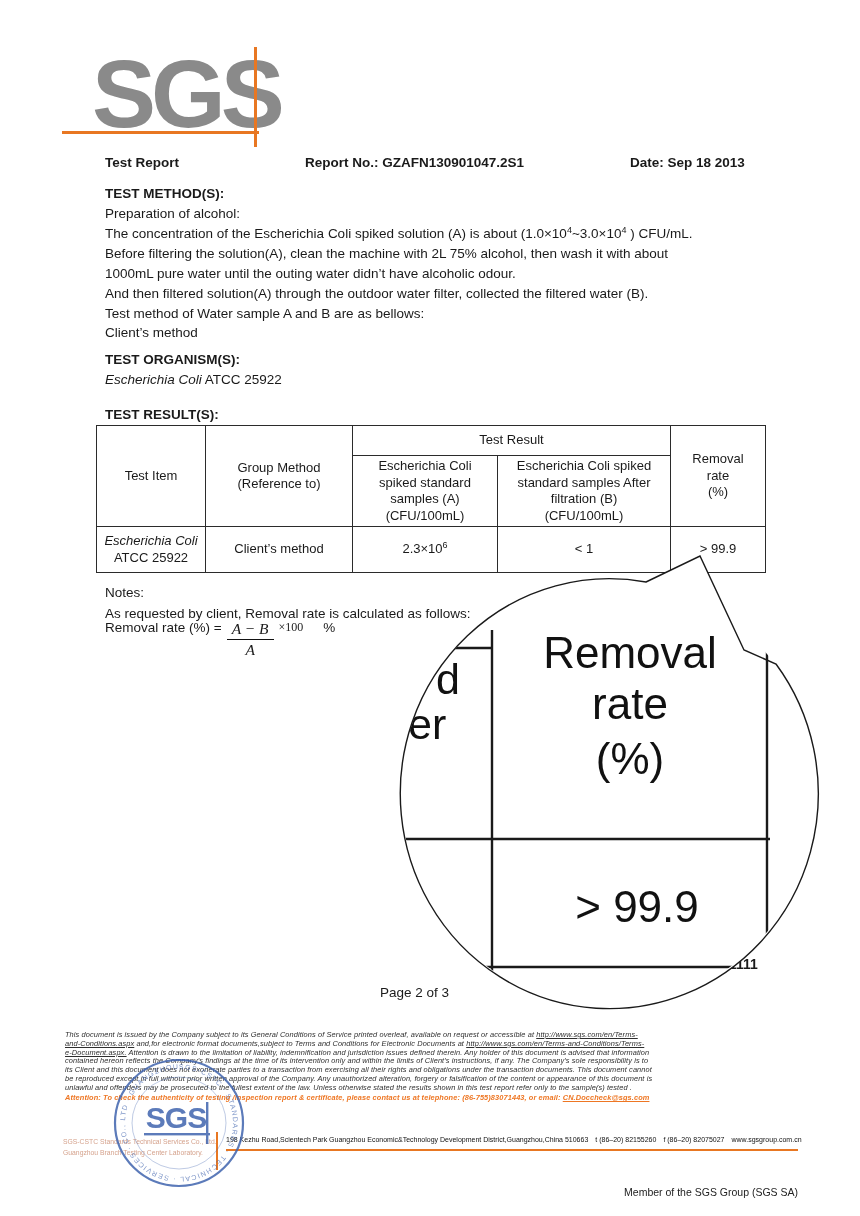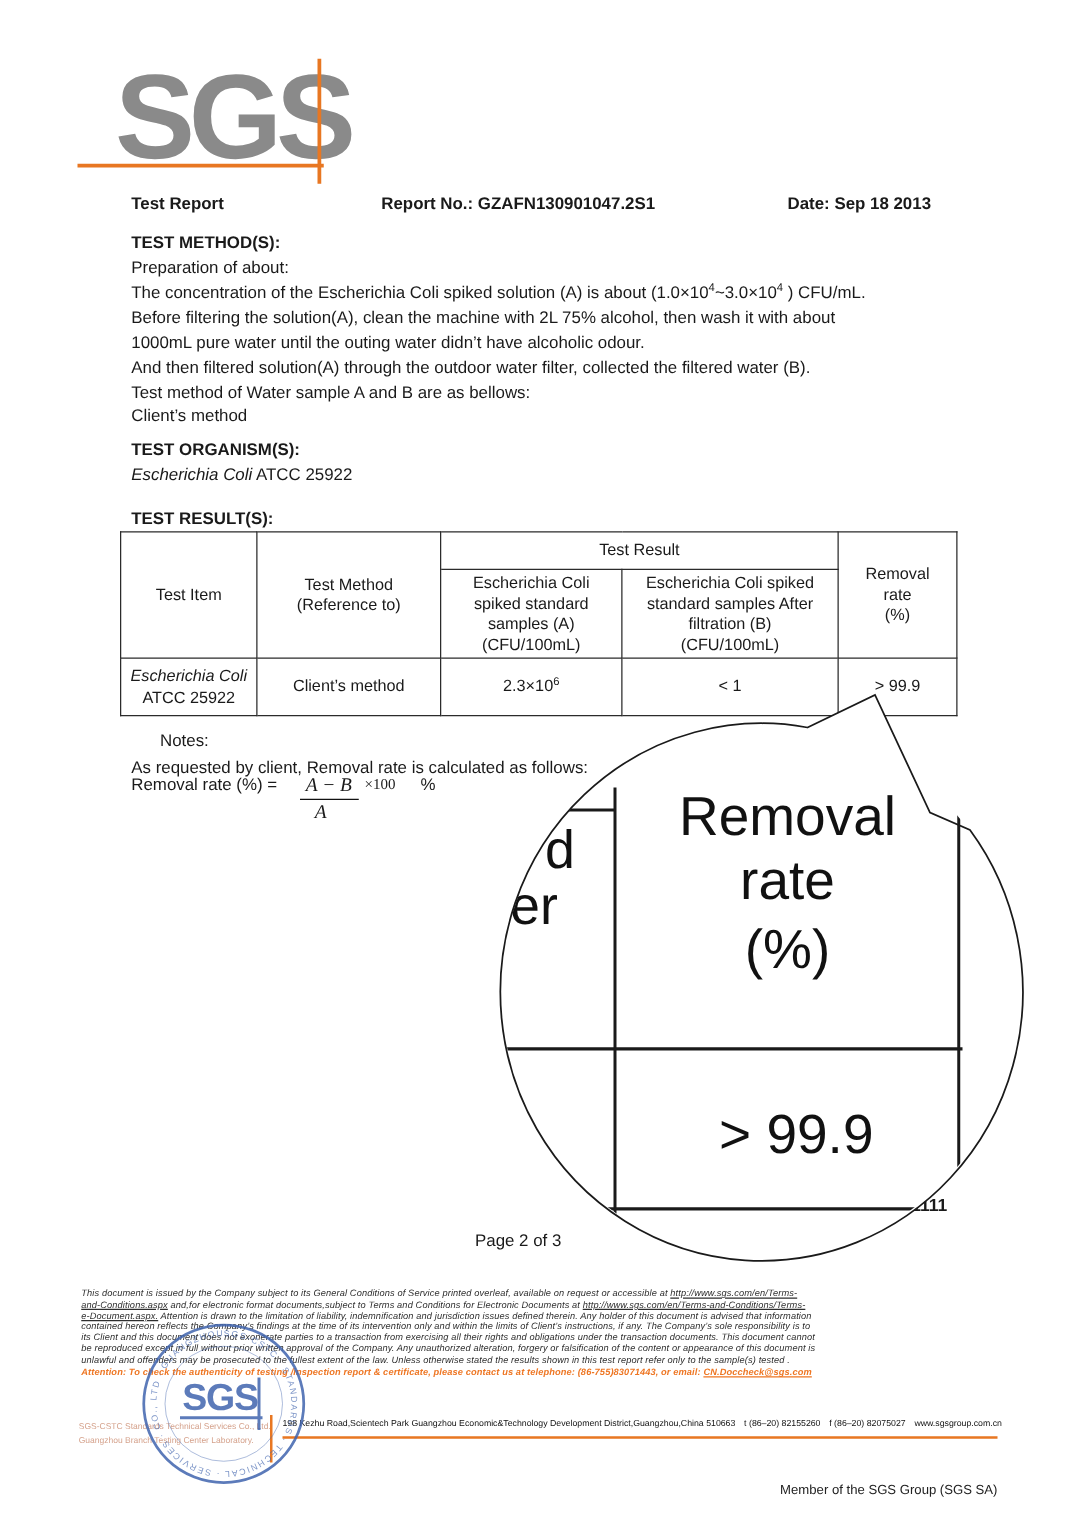--- a/index.html
+++ b/index.html
@@ -25,21 +25,21 @@
 
   
   table.results { position:absolute; left:96px; top:425px; width:669px; border-collapse:collapse; table-layout:fixed; }
   table.results th, table.results td { border:1.5px solid #2b2b2b; font-weight:normal; font-size:13px;
         text-align:center; vertical-align:middle; white-space:pre-line; line-height:16.5px; padding:2px; }
 
   
   .formula { position:absolute; left:105px; top:620px; display:flex; align-items:flex-start; font-size:13.5px; }
   .frac { display:inline-block; text-align:center; font-family:"Liberation Serif", serif; font-style:italic;
           font-size:15.5px; margin:0 5px; }
-  .frac .num { display:block; padding:0 5px 1px; border-bottom:1.3px solid #111;margin-left:13px; }
+  .frac .num { display:block; padding:0 5px 1px; border-bottom:1.3px solid #111; }
   .frac .den { display:block; padding-top:1px; }
   .times { font-family:"Liberation Serif", serif; font-size:12px; margin-right:20px; }
 
   
   .pagenum { position:absolute; top:957px; left:380px; font-size:13.5px;margin-top:28px; }
   .serial { position:absolute; top:956px; left:729px; font-size:14px; font-weight:bold; }
 
   
   svg.magnifier { position:absolute; left:0; top:0; pointer-events:none; }
   .mag-big { font-family:"Liberation Sans", sans-serif; font-size:44px; fill:#111; }
@@ -72,21 +72,21 @@
   <div class="logo-text">SGS</div>
   <div class="logo-hline"></div>
   <div class="logo-vline"></div>
 
   <div class="hdr h1">Test Report</div>
   <div class="hdr h2">Report No.: GZAFN130901047.2S1</div>
   <div class="hdr h3">Date:  Sep 18 2013</div>
 
   <div class="sec-title" style="top:186px;">TEST METHOD(S):</div>
   <div class="body-block" style="top:204px;">
-    <div class="body-line">Preparation of about:</div>
+    <div class="body-line">Preparation of alcohol:</div>
     <div class="body-line"><span>The concentration of the  Escherichia Coli spiked solution (A) is  about (1.0×10</span><sup class="s">4</sup><span>~3.0×10</span><sup class="s">4</sup><span> ) CFU/mL.</span></div>
     <div class="body-line">Before filtering the solution(A), clean the machine with 2L 75% alcohol, then wash it with about</div>
     <div class="body-line">1000mL pure water until the outing water didn’t have alcoholic odour.</div>
     <div class="body-line">And then filtered solution(A) through  the outdoor water filter, collected the filtered water (B).</div>
     <div class="body-line">Test method of  Water sample A and B  are as bellows:</div>
     <div class="body-line">Client’s method</div>
   </div>
 
   <div class="sec-title" style="top:352px;">TEST ORGANISM(S):</div>
   <div class="body-block" style="top:370px;">
@@ -99,21 +99,21 @@
     <colgroup>
         <col style="width:109px">
         <col style="width:147px">
         <col style="width:145px">
         <col style="width:173px">
         <col style="width:95px">
       </colgroup>
     <tbody>
         <tr style="height:30px;">
       <th rowspan="2">Test Item</th>
-      <th rowspan="2">Test Method
+      <th rowspan="2">Group Method
 (Reference to)</th>
       <th colspan="2">Test Result</th>
       <th rowspan="2">Removal
 rate
 (%)</th>
     </tr>
     <tr style="height:68px;">
       <th>Escherichia Coli
 spiked standard
 samples (A)
@@ -126,21 +126,21 @@
     <tr style="height:46px;">
       <td><span class="it">Escherichia Coli</span><br><span>ATCC 25922</span></td>
       <td>Client’s method</td>
       <td><span>2.3×10</span><sup class="s">6</sup></td>
       <td>&lt; 1</td>
       <td>&gt; 99.9</td>
     </tr>
   </tbody>
     </table>
 
-  <div class="sec-title" style="top:585px; font-weight:normal;margin-left:23px;">Notes:</div>
+  <div class="sec-title" style="top:585px; font-weight:normal;">Notes:</div>
   <div class="body-block" style="top:604px;">As requested by client, Removal rate is calculated as follows:</div>
   <div class="formula">
     <span>Removal rate (%) =</span>
     <span class="frac">
       <span class="num">A − B</span>
       <span class="den">A</span>
     </span>
     <span class="times">×100</span>
     <span>%</span>
   </div>

